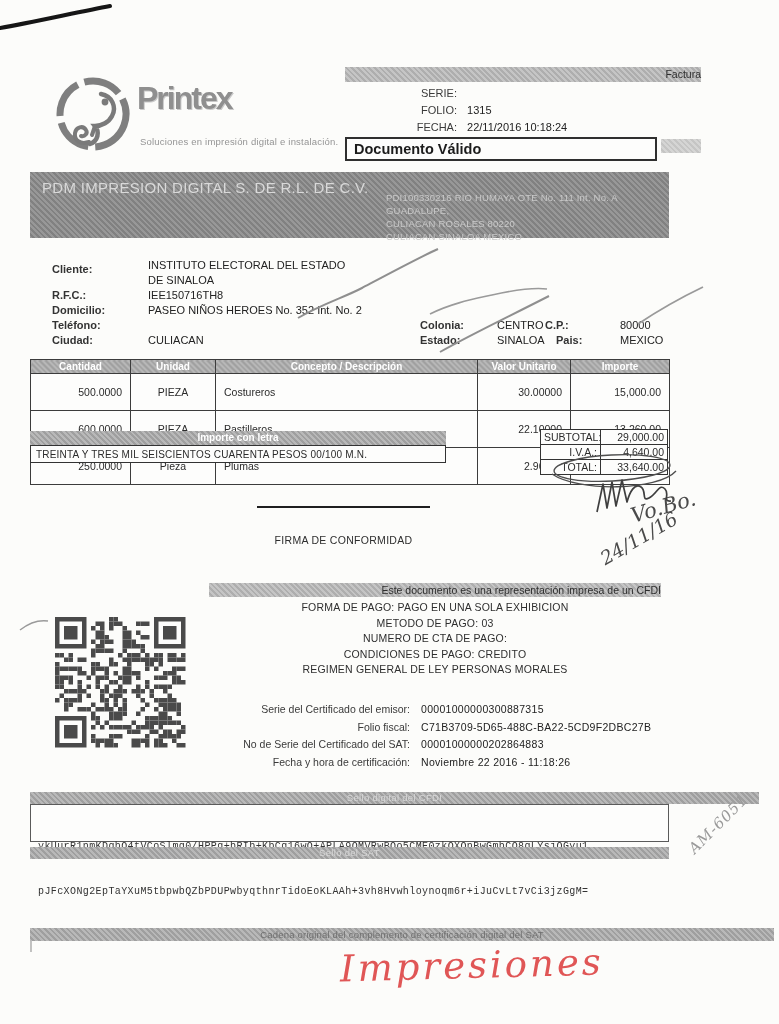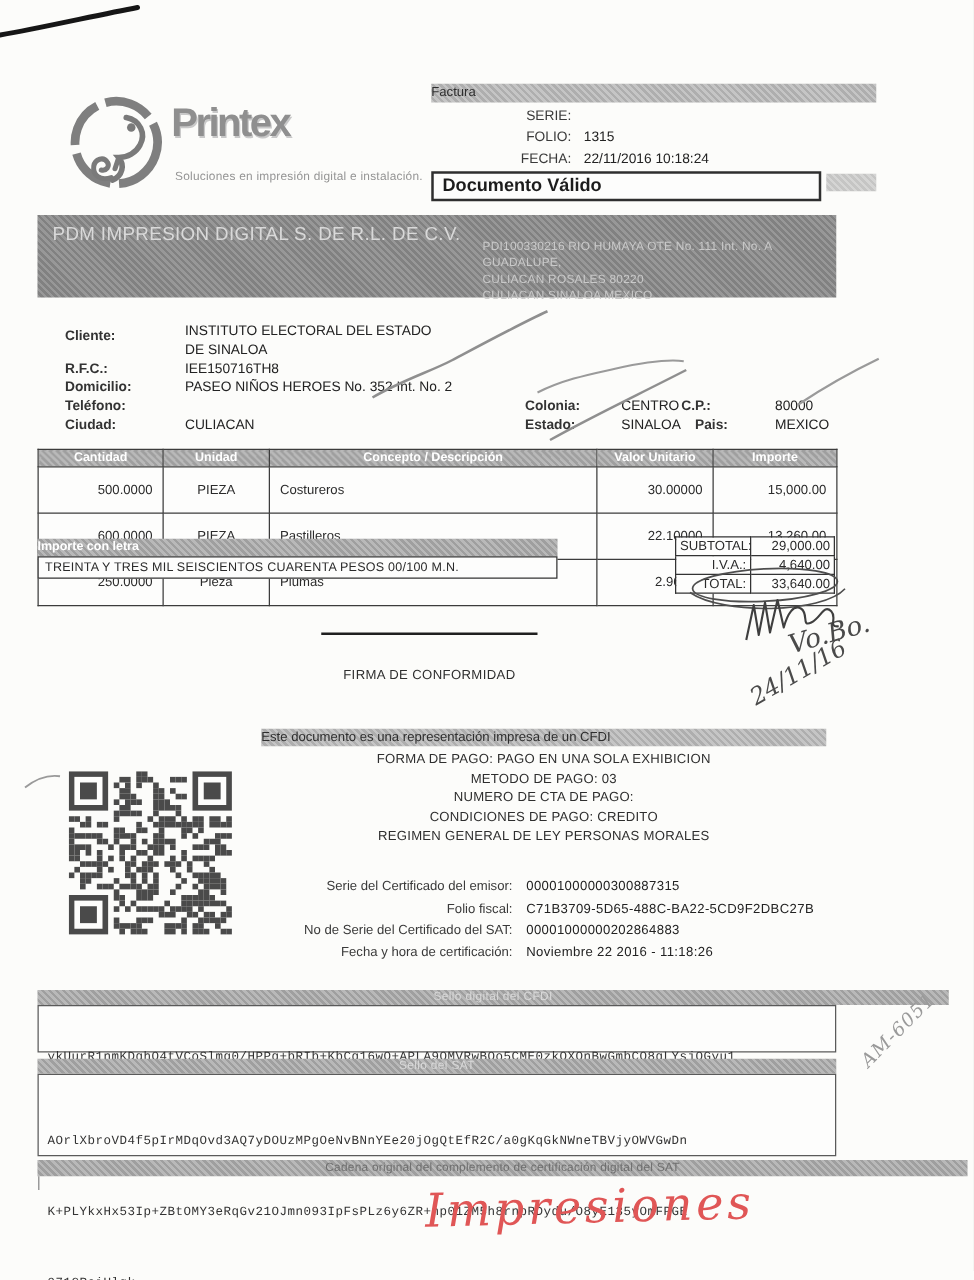--- a/index.html
+++ b/index.html
@@ -13,39 +13,39 @@
        background-image:repeating-linear-gradient(45deg,rgba(255,255,255,.2) 0 2px,rgba(0,0,0,.05) 2px 4px)}
   .tex-dark{background-color:#8c8c8c;
        background-image:repeating-linear-gradient(45deg,rgba(255,255,255,.10) 0 2px,rgba(0,0,0,.08) 2px 4px)}
 
   
   .brand-text{font-size:32px;font-weight:bold;color:#8f8f8f;letter-spacing:-2px;
               text-shadow:1px 1px 0 #c9c9c9}
   .tagline{font-size:9.5px;color:#949494;letter-spacing:.2px}
 
   
-  .bar-label{font-size:10.5px;text-align:left;color:#2e2e2e;line-height:15px}
+  .bar-label{font-size:10.5px;text-align:right;color:#2e2e2e;line-height:15px}
   .hrow{position:absolute;font-size:11px;line-height:13px;white-space:nowrap}
   .hrow .lab{display:inline-block;width:112px;text-align:right;color:#3a3a3a}
   .hrow .val{margin-left:7px;color:#222}
   .valid-box{border:2px solid #2f2f2f;font-weight:bold;font-size:14.5px;
              padding:2px 0 0 7px;background:#fdfdfc;color:#1c1c1c}
 
   .issuer-name{font-size:15px;color:#d9d9d9;line-height:17px;letter-spacing:.3px}
   .issuer-addr{font-size:9.5px;color:#c9c9c9;line-height:13px;letter-spacing:.2px}
 
   .c-lab{position:absolute;font-size:11px;font-weight:bold;color:#333;white-space:nowrap}
   .c-val{position:absolute;font-size:11px;color:#222;white-space:nowrap}
 
   table.items{border-collapse:collapse;table-layout:fixed;width:639px;font-size:10.5px}
   table.items th{border:1px solid #3c3c3c;height:14px;font-size:10px;font-weight:bold;color:#fff;overflow:hidden}
   table.items td{border:1px solid #3c3c3c;height:15px;background:#fdfdfc;padding:12px 8px;white-space:nowrap;overflow:hidden}
   .ta-r{text-align:right}.ta-c{text-align:center}.ta-l{text-align:left}
 
-  .letra-bar{font-size:10px;font-weight:bold;color:#fff;text-align:left;line-height:14px}
+  .letra-bar{font-size:10px;font-weight:bold;color:#fff;text-align:center;line-height:14px}
   .letra-box{border:1px solid #333;font-size:10px;padding:3px 0 0 5px;letter-spacing:.2px;background:#fdfdfc;white-space:nowrap}
 
   table.totals{border-collapse:collapse;table-layout:fixed;width:127px;font-size:10.5px}
   table.totals td{border:1px solid #333;height:15px;padding:0 3px;text-align:right;background:#fdfdfc;white-space:nowrap}
 
   .firma-line{background:#1f1f1f;height:2px}
   .firma-label{font-size:10.5px;text-align:center;color:#2e2e2e;letter-spacing:.3px}
 
   .cfdi-line{font-size:10.5px;line-height:15.5px;text-align:center;color:#2e2e2e;letter-spacing:.2px}
 
@@ -558,25 +558,20 @@
     </div>
   </div>
 
   <div class="abs tex sello-bar" style="left:30px;top:792px;width:729px;height:12px">Sello digital del CFDI</div>
   <div class="abs sello-box" style="left:30px;top:804px;width:639px;height:38px;padding:4px 7px;line-height:15px">
     <div>ykUurR1nmKDqhQ4tVCoSlmg0/HPPq+bRIb+KbCq16wO+APLA9OMVRwBQo5CME0zkOXOnBwGmbCO8qLYsjQGyu1</div>
     <div>pJFcXONg2EpTaYXuM5tbpwbQZbPDUPwbyqthnrTidoEoKLAAh+3vh8Hvwhloynoqm6r+iJuCvLt7vCi3jzGgM=</div>
   </div>
 
   <div class="abs tex sello-bar" style="left:30px;top:847px;width:639px;height:12px">Sello del SAT</div>
-  <div class="abs sello-box" style="left:30px;top:859px;width:639px;height:66px;padding:6px 7px;line-height:19px">
-    <div>AOrlXbroVD4f5pIrMDqOvd3AQ7yDOUzMPgOeNvBNnYEe20jOgQtEfR2C/a0gKqGkNWneTBVjyOWVGwDn</div>
-    <div>K+PLYkxHx53Ip+ZBtOMY3eRqGv21OJmn093IpFsPLz6y6ZR+np01ZM5h8rnpRDydu/O8yE135yOmFPGE</div>
-    <div>971GRoiUlqk=</div>
-  </div>
 
   <div class="abs tex cadena-bar" style="left:30px;top:928px;width:744px;height:13px">Cadena original del complemento de certificación digital del SAT</div>
 
   <div class="abs hand hand-vobo" style="left:630px;top:495px">Vo.Bo.</div>
   <div class="abs hand hand-date" style="left:596px;top:527px">24/11/16</div>
   <div class="abs hand hand-red" style="left:340px;top:944px">Impresiones</div>
   <div class="abs hand hand-side" style="left:680px;top:815px">AM-6051</div>
 
   <svg class="overlay" width="779" height="1024" viewBox="0 0 779 1024">
     <path d="M0,28 C30,23 78,12 110,6" stroke="#161616" stroke-width="4" fill="none" stroke-linecap="round"></path>

